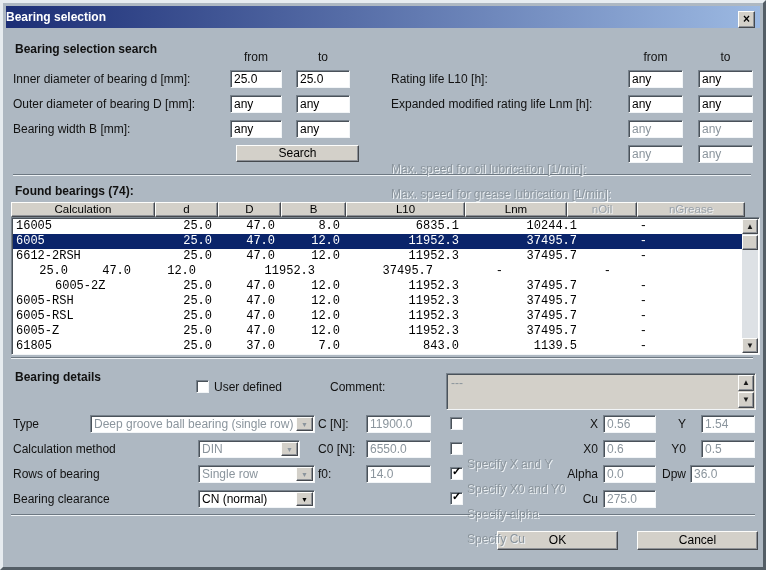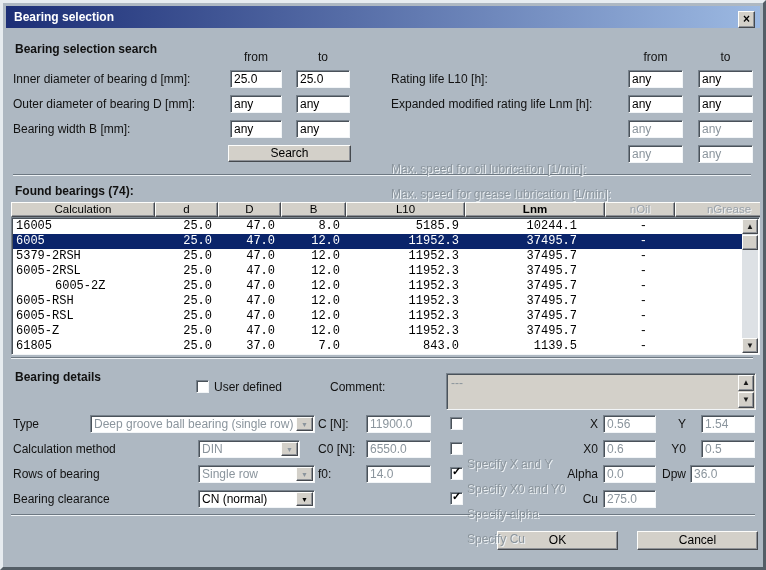--- a/index.html
+++ b/index.html
@@ -5,21 +5,21 @@
   :root{
     --titlebar-from:#1c2e76; --titlebar-to:#9cb9e2;
     --dialog-bg:#aeb8c2; --sel-bg:#0a246a; --face:#d3d0c9;
   }
   html,body{margin:0;padding:0;}
   body{width:766px;height:570px;overflow:hidden;font-family:"Liberation Sans",sans-serif;}
   #dialog{position:absolute;left:0;top:0;width:766px;height:570px;box-sizing:border-box;
     background:var(--dialog-bg);border:3px solid;border-color:#e7ecf0 #545e66 #545e66 #e7ecf0;}
   #titlebar{position:absolute;left:3px;top:3px;right:3px;height:22px;
     background:linear-gradient(to right,var(--titlebar-from),var(--titlebar-to));
-    color:#fff;font-weight:bold;font-size:12px;line-height:22px;padding-left:8px;box-sizing:border-box;}
+    color:#fff;font-weight:bold;font-size:12px;line-height:22px;padding-left:0;box-sizing:border-box;}
   #closebtn{position:absolute;right:5px;top:5px;width:17px;height:17px;box-sizing:border-box;
     text-align:center;line-height:15px;font-size:12px;font-weight:bold;color:#000;cursor:default;}
   .raised{background:var(--face);border:1px solid;border-color:#fdfdfb #45494e #45494e #fdfdfb;
     box-shadow:inset -1px -1px 0 #8f9297;}
   .sunken{background:#fff;border:1px solid;border-color:#78828c #f2f5f7 #f2f5f7 #78828c;
     box-shadow:inset 1px 1px 0 #4a525a;}
   .lbl{position:absolute;font-size:12px;color:#111;line-height:18px;white-space:nowrap;}
   .bold{font-weight:bold;}
   .ctr{text-align:center;}
   .dis{color:#8b959d;text-shadow:1px 1px 0 #edf1f4;margin-top:40px;}
@@ -68,69 +68,68 @@
     <span>Bearing selection</span>
     <div id="closebtn" class="raised">×</div>
   </div>
 
   <div class="lbl bold" style="left:12px;top:37px;">Bearing selection search</div>
   <div class="lbl ctr" style="left:227px;top:45px;width:52px;">from</div>
   <div class="lbl ctr" style="left:293px;top:45px;width:54px;">to</div>
   <div class="lbl ctr" style="left:625px;top:45px;width:55px;">from</div>
   <div class="lbl ctr" style="left:695px;top:45px;width:55px;">to</div>
 
-  <div class="btn raised" style="left:225px;top:142px;width:123px;height:17px;line-height:15px;">Search</div>
+  <div class="btn raised" style="left:233px;top:142px;width:123px;height:17px;line-height:15px;">Search</div>
 
   <div class="sep" style="left:10px;top:171px;right:12px;"></div>
 
   <div class="lbl bold" style="left:12px;top:179px;">Found bearings (74):</div>
   <div id="thead">
       <div class="hcell raised" style="width: 144px;">Calculation</div>
       <div class="hcell raised" style="width: 63px;">d</div>
       <div class="hcell raised" style="width: 63px;">D</div>
       <div class="hcell raised" style="width: 65px;">B</div>
       <div class="hcell raised" style="width: 119px;">L10</div>
-      <div class="hcell raised" style="width: 140px; font-weight: bold;">Lnm</div>
+      <div class="hcell raised" style="width: 102px;">Lnm</div>
       <div class="hcell raised off" style="width: 70px;">nOil</div>
       <div class="hcell raised off" style="width: 108px;">nGrease</div>
     </div>
   <div id="tbody" class="sunken">
     <div id="rows">
         <div class="trow">
           <div class="tcell desc" style="width: 144px;">16005</div>
           <div class="tcell num" style="width: 63px;">25.0</div>
           <div class="tcell num" style="width: 63px;">47.0</div>
           <div class="tcell num" style="width: 65px;">8.0</div>
-          <div class="tcell num" style="width: 119px;">5185.9</div>
+          <div class="tcell num" style="width: 119px;">6835.1</div>
           <div class="tcell num" style="width: 118px;">10244.1</div>
           <div class="tcell num" style="width: 70px;">-</div>
           <div class="tcell num" style="width: 108px;">-</div>
         </div>
         <div class="trow sel">
           <div class="tcell desc" style="width: 144px;">6005</div>
           <div class="tcell num" style="width: 63px;">25.0</div>
           <div class="tcell num" style="width: 63px;">47.0</div>
           <div class="tcell num" style="width: 65px;">12.0</div>
           <div class="tcell num" style="width: 119px;">11952.3</div>
           <div class="tcell num" style="width: 118px;">37495.7</div>
           <div class="tcell num" style="width: 70px;">-</div>
           <div class="tcell num" style="width: 108px;">-</div>
         </div>
         <div class="trow">
-          <div class="tcell desc" style="width: 144px;">5379-2RSH</div>
-          <div class="tcell num" style="width: 63px;">25.0</div>
-          <div class="tcell num" style="width: 63px;">47.0</div>
-          <div class="tcell num" style="width: 65px;">12.0</div>
-          <div class="tcell num" style="width: 119px;">11952.3</div>
-          <div class="tcell num" style="width: 118px;">37495.7</div>
-          <div class="tcell num" style="width: 70px;">-</div>
-          <div class="tcell num" style="width: 108px;">-</div>
-        </div>
-        <div class="trow">
-          <div class="tcell desc" style="width: 144px;">6005-2RSL</div>
+          <div class="tcell desc" style="width: 144px;">6612-2RSH</div>
+          <div class="tcell num" style="width: 63px;">25.0</div>
+          <div class="tcell num" style="width: 63px;">47.0</div>
+          <div class="tcell num" style="width: 65px;">12.0</div>
+          <div class="tcell num" style="width: 119px;">11952.3</div>
+          <div class="tcell num" style="width: 118px;">37495.7</div>
+          <div class="tcell num" style="width: 70px;">-</div>
+          <div class="tcell num" style="width: 108px;">-</div>
+        </div>
+        <div class="trow">
           <div class="tcell num" style="width: 63px;">25.0</div>
           <div class="tcell num" style="width: 63px;">47.0</div>
           <div class="tcell num" style="width: 65px;">12.0</div>
           <div class="tcell num" style="width: 119px;">11952.3</div>
           <div class="tcell num" style="width: 118px;">37495.7</div>
           <div class="tcell num" style="width: 70px;">-</div>
           <div class="tcell num" style="width: 108px;">-</div>
         </div>
         <div class="trow">
           <div class="tcell desc" style="width: 144px; padding-left: 42px;">6005-2Z</div>

